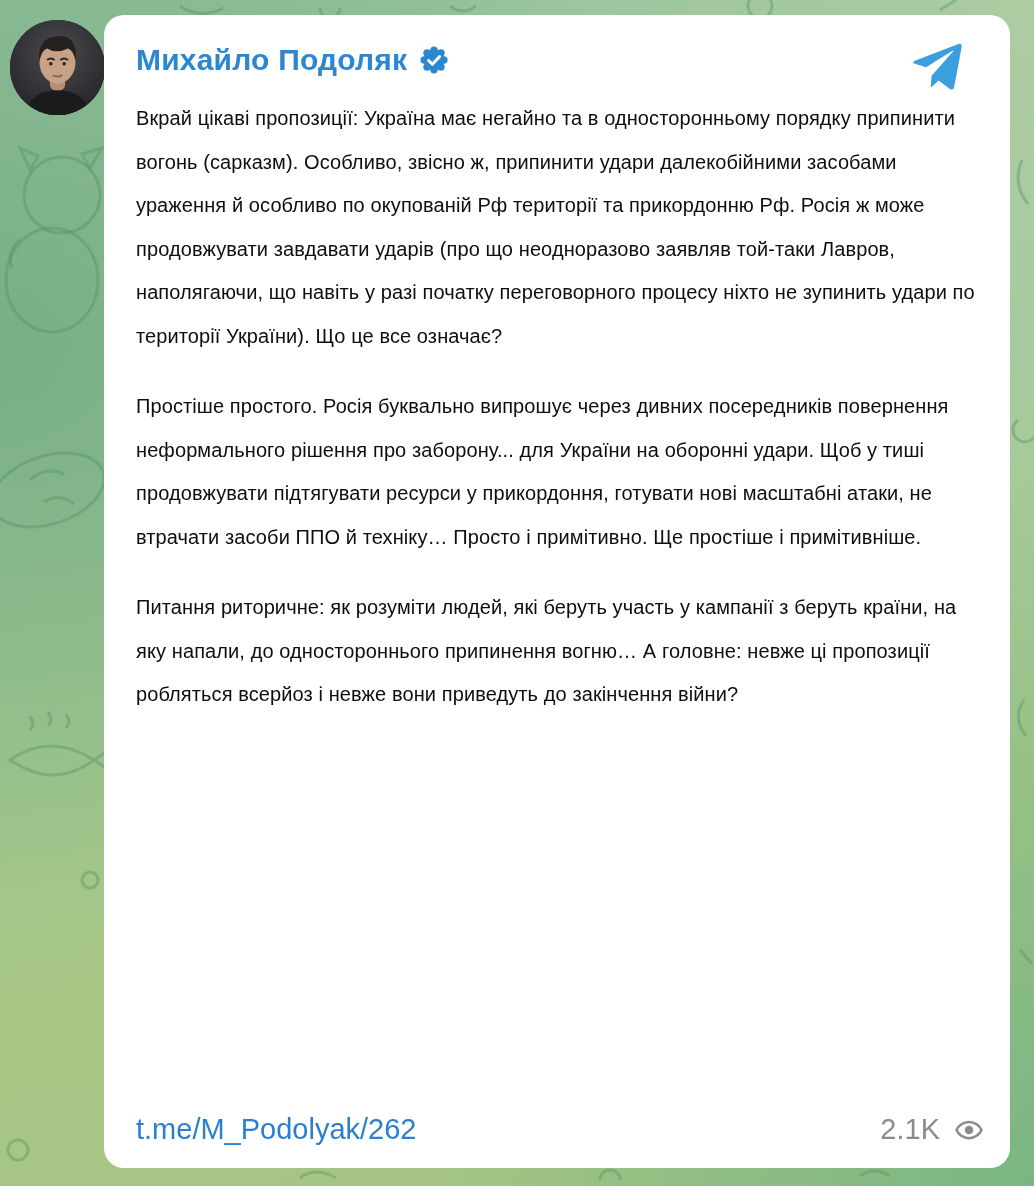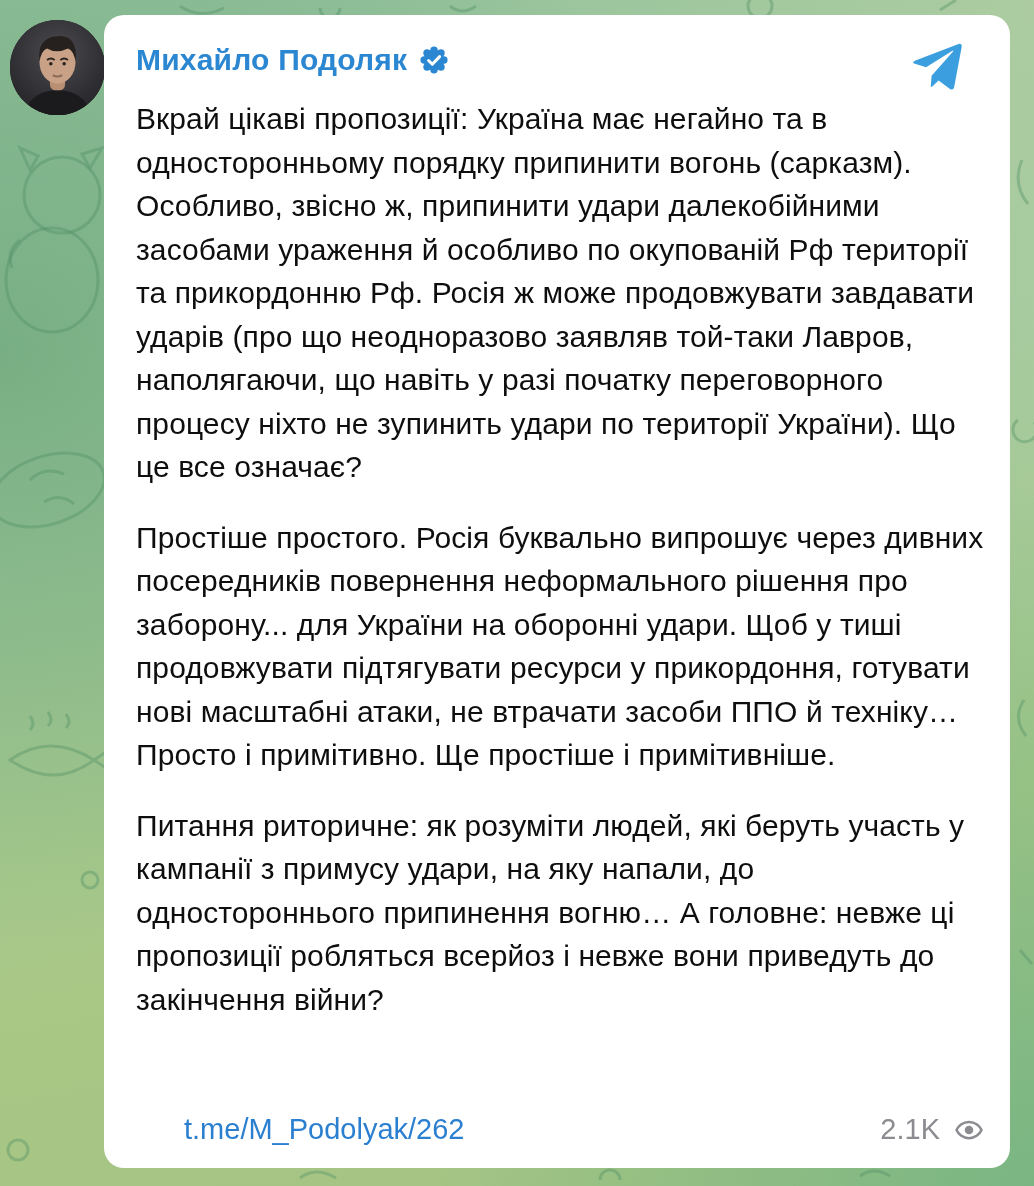--- a/index.html
+++ b/index.html
@@ -37,28 +37,28 @@
     letter-spacing:0.2px;
   }
   .badge{display:inline-block;width:30px;height:30px;margin-left:12px;}
   .badge svg{display:block;width:30px;height:30px;}
   .plane{
     position:absolute;right:18px;top:-2px;width:56px;height:52px;
   }
   .plane svg{display:block;width:56px;height:52px;}
   .text p{
     margin:0 0 27px 0;
-    font-size:30px;line-height:43.5px;color:#0e0e0e;
+    font-size:20px;line-height:43.5px;color:#0e0e0e;
     letter-spacing:0.1px;
     max-width:852px;
   }
   .text p:last-child{margin-bottom:0;}
   .footer{
     position:absolute;left:32px;right:26px;bottom:22px;
-    display:flex;align-items:flex-end;justify-content:space-between;margin-left:48px;
+    display:flex;align-items:flex-end;justify-content:space-between;
   }
   .link{
     font-size:29px;color:#2b7fd0;text-decoration:none;cursor:pointer;
   }
   .meta{
     display:flex;align-items:center;gap:14px;
     font-size:29px;color:#8b8b90;
   }
   .eye{display:inline-block;width:30px;height:30px;}
   .eye svg{display:block;width:30px;height:30px;}
@@ -145,21 +145,21 @@
       <span class="plane">
         <svg viewBox="0 0 24 24">
           <path fill="#3b9ede" d="M9.04 16.92 8.66 22.1c.54 0 .78-.23 1.06-.51l2.55-2.44 5.28 3.87c.97.54 1.66.26 1.92-.9L22.9 3.82c.34-1.36-.49-1.9-1.43-1.55L1.6 9.9c-1.3.5-1.28 1.23-.22 1.56l5.1 1.6L18.3 5.62c.56-.34 1.07-.15.65.19z"></path>
         </svg>
       </span>
     </div>
 
     <div class="text">
       <p>Вкрай цікаві пропозиції: Україна має негайно та в односторонньому порядку припинити вогонь (сарказм). Особливо, звісно ж, припинити удари далекобійними засобами ураження й особливо по окупованій Рф території та прикордонню Рф. Росія ж може продовжувати завдавати ударів (про що неодноразово заявляв той-таки Лавров, наполягаючи, що навіть у разі початку переговорного процесу ніхто не зупинить удари по території України). Що це все означає?</p>
       <p>Простіше простого. Росія буквально випрошує через дивних посередників повернення неформального рішення про заборону... для України на оборонні удари. Щоб у тиші продовжувати підтягувати ресурси у прикордоння, готувати нові масштабні атаки, не втрачати засоби ППО й техніку… Просто і примітивно. Ще простіше і примітивніше.</p>
-      <p>Питання риторичне: як розуміти людей, які беруть участь у кампанії з примусу удари, на яку напали, до одностороннього припинення вогню… А головне: невже ці пропозиції робляться всерйоз і невже вони приведуть до закінчення війни?</p>
+      <p>Питання риторичне: як розуміти людей, які беруть участь у кампанії з беруть країни, на яку напали, до одностороннього припинення вогню… А головне: невже ці пропозиції робляться всерйоз і невже вони приведуть до закінчення війни?</p>
     </div>
 
     <div class="footer">
       <a class="link">t.me/M_Podolyak/262</a>
       <div class="meta">
         <span>2.1K</span>
         <span class="eye">
           <svg viewBox="0 0 24 24">
             <path d="M12 5.5 C7 5.5 3.3 9 2 12 c1.3 3 5 6.5 10 6.5 s8.7 -3.5 10 -6.5 c-1.3 -3 -5 -6.5 -10 -6.5 z" fill="none" stroke="#8b8b90" stroke-width="2"></path>
             <circle cx="12" cy="12" r="3.4" fill="#8b8b90"></circle>

